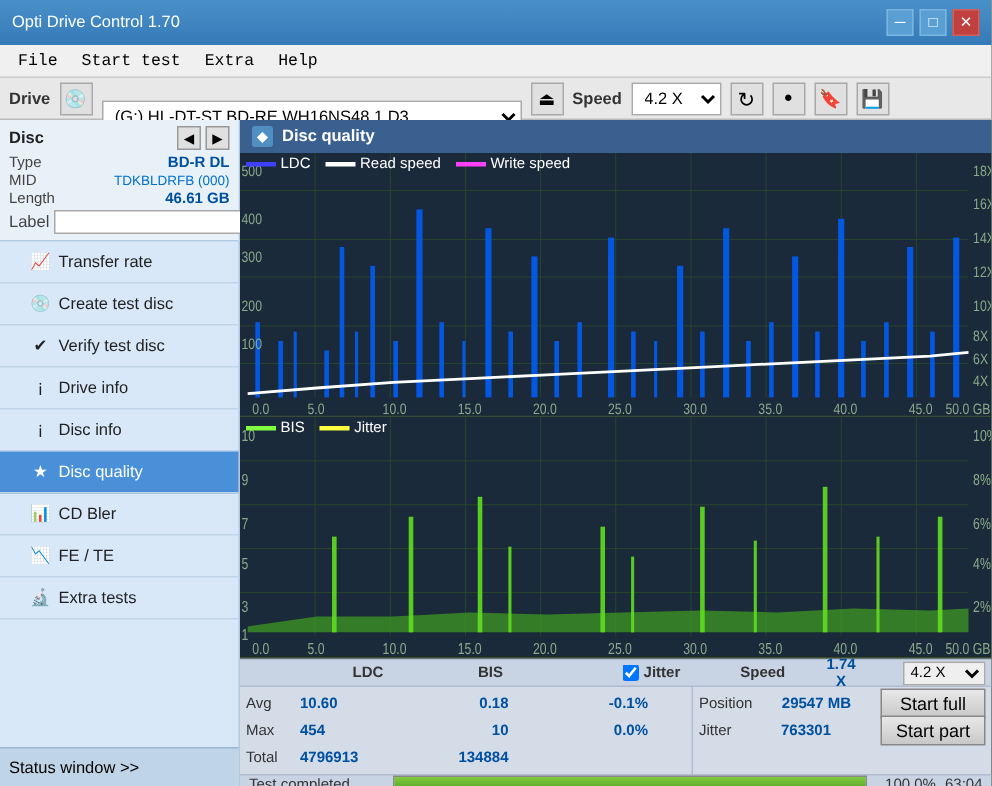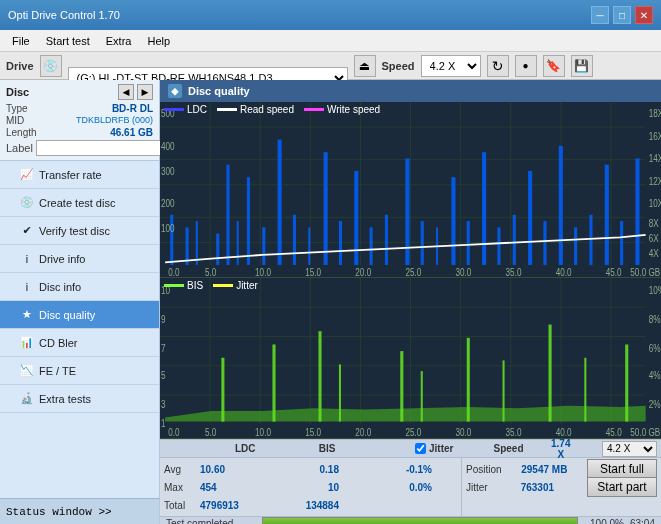--- a/index.html
+++ b/index.html
@@ -41,20 +41,21 @@
     .title-btn.close { background: #c04040; border-color: #d06060; }
 
     
     #menu-bar {
       height: 22px;
       background: #f0f0f0;
       display: flex;
       align-items: center;
       padding: 0 4px;
       border-bottom: 1px solid #ccc;
+      font-family: Liberation Mono, monospace;
     }
     .menu-item {
       padding: 2px 8px;
       font-size: 11px;
       cursor: pointer;
     }
 
     
     #drive-bar {
       height: 28px;
@@ -191,21 +192,20 @@
       margin-top: auto;
       height: 26px;
       background: #c0d4e8;
       border-top: 1px solid #99b8d0;
       display: flex;
       align-items: center;
       padding: 0 6px;
       font-size: 11px;
       cursor: pointer;
       justify-content: space-between;
-      font-family: Liberation Mono, monospace;
     }
 
     
     #right-panel {
       flex: 1;
       display: flex;
       flex-direction: column;
       background: #2a3a2a;
       overflow: hidden;
     }

